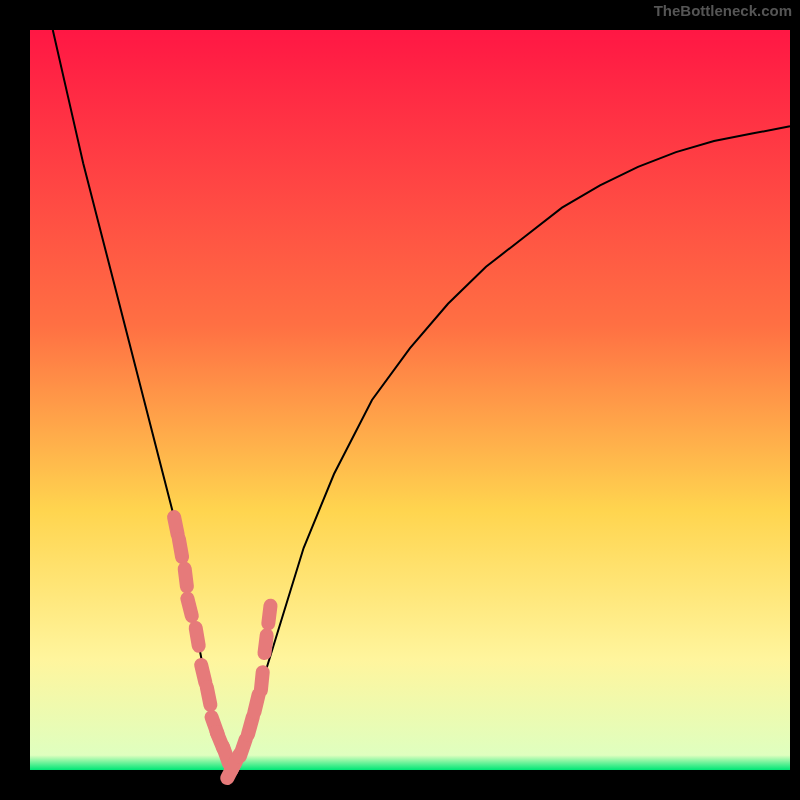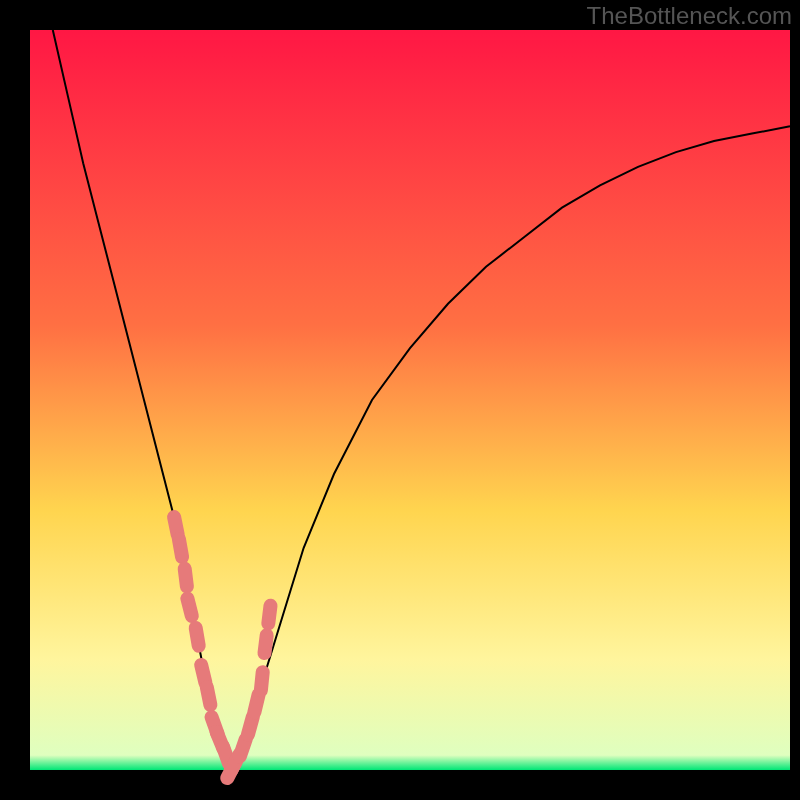--- a/index.html
+++ b/index.html
@@ -12,22 +12,22 @@
       width: 800px;
       height: 800px;
       position: relative;
       background: #000;
     }
     .watermark {
       position: absolute;
       top: 2px;
       right: 8px;
       color: #555;
-      font-size: 24px;
-      font-weight: normal;
+      font-size: 15px;
+      font-weight: bold;
       z-index: 100;
     }
     svg {
       display: block;
     }
   </style>
 </head>
 <body>
 
 <div class="chart-container">

